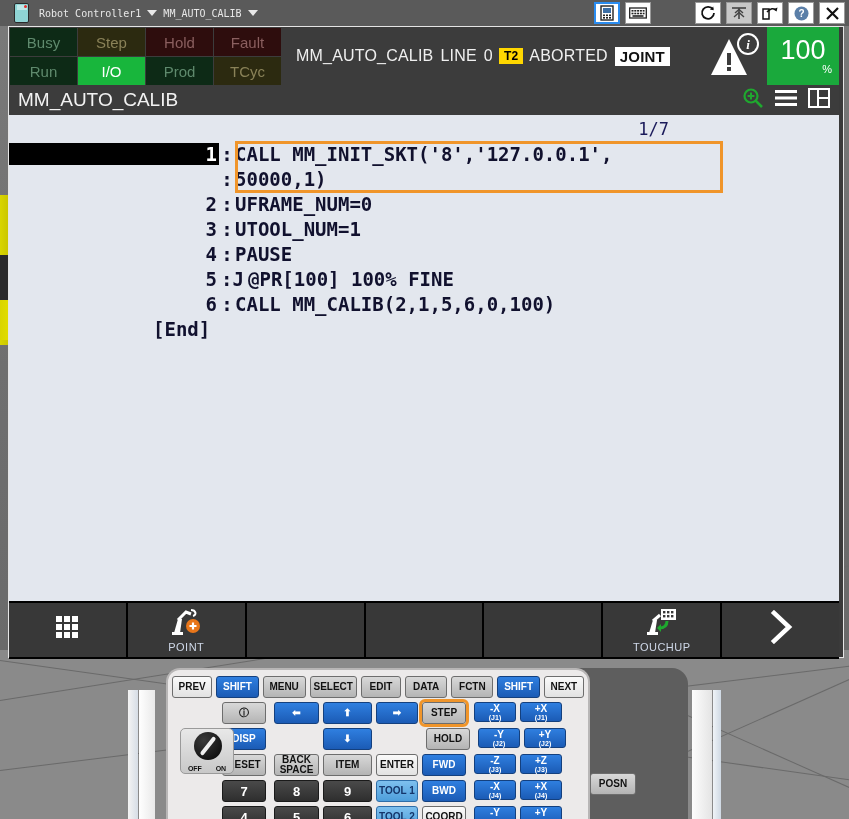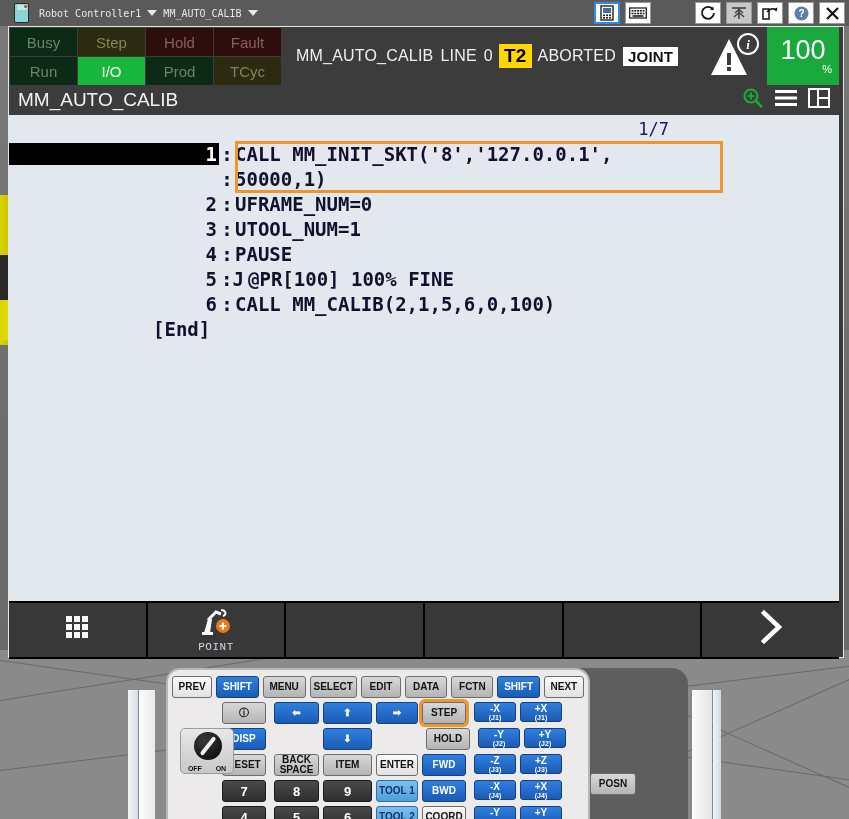--- a/index.html
+++ b/index.html
@@ -91,21 +91,21 @@
   .led {
     display: flex; align-items: center; justify-content: center;
     font-size: 15px; font-family: "Liberation Sans", sans-serif;
   }
   .status-msg {
     flex: 1; display: flex; align-items: center; padding-left: 14px;
     color: #f0f0f0; font-size: 16px; letter-spacing: .2px;
   }
   .t2-badge {
     background: #ffd700; color: #000; font-weight: bold;
-    padding: 1px 5px; margin: 0 6px; font-size: 19px;
+    padding: 1px 5px; margin: 0 6px; font-size: 12px;
   }
   .joint-badge {
     background: #fff; color: #111; font-weight: bold;
     padding: 1px 5px; margin-left: 7px; font-size: 15px;
   }
   .warn-wrap { position: relative; width: 62px; height: 58px; }
   .speed-box {
     width: 72px; height: 58px; background: #1aa93c; color: #fff;
     display: flex; flex-direction: column; align-items: center; justify-content: center;
     line-height: 1;
@@ -150,21 +150,21 @@
 
   
   .fkeys {
     position: absolute; left: 0; top: 574px; width: 830px; height: 58px;
     background: #000; display: flex; gap: 2px; padding: 2px 0;
   }
   .fkey {
     flex: 1; background: #383838; display: flex; flex-direction: column;
     align-items: center; justify-content: center; gap: 2px;
   }
-  .fkey-label { color: #cfd8e8; font-size: 11px; font-family: Liberation Mono, monospace; letter-spacing: .5px; }
+  .fkey-label { color: #cfd8e8; font-size: 11px; font-family: Liberation Sans, sans-serif; letter-spacing: .5px; }
 
   
   .keypad {
     position: absolute; left: 166px; top: 668px; width: 424px; height: 151px;
     background: #eceaea; border-radius: 14px 14px 0 0;
     border: 2px solid #b8b6b6; border-bottom: none;
   }
   .keypad-right {
     position: absolute; left: 566px; top: 668px; width: 122px; height: 151px;
     background: #5e5e5e; border-radius: 0 16px 0 0;
@@ -458,20 +458,41 @@
         <span class="fkey-label"></span>
       </div>
       <div class="fkey">
         <span class="fkey-label"></span>
       </div>
       <div class="fkey">
         <span class="fkey-label"></span>
       </div>
       <div class="fkey">
         <span>
+          <svg width="34" height="28" viewBox="0 0 34 28">
+            <path d="M4 26 L8 13 L12 13 L10 26 Z" fill="#fff"></path>
+            <rect x="2" y="25" width="11" height="3" fill="#fff"></rect>
+            <path d="M8 14 L15 8" stroke="#fff" stroke-width="3" fill="none"></path>
+            <rect x="16" y="2" width="15" height="11" fill="#fff"></rect>
+            <g fill="#383838">
+                <rect x="18" y="4" width="2.4" height="2.4"></rect>
+                <rect x="22" y="4" width="2.4" height="2.4"></rect>
+                <rect x="26" y="4" width="2.4" height="2.4"></rect>
+                <rect x="18" y="8" width="2.4" height="2.4"></rect>
+                <rect x="22" y="8" width="2.4" height="2.4"></rect>
+                <rect x="26" y="8" width="2.4" height="2.4"></rect>
+              </g>
+            <path d="M22 14 C22 20 18 21 14 21" stroke="#1fa82f" stroke-width="3" fill="none"></path>
+            <path d="M16 17 L12 21 L16 25 Z" fill="#1fa82f"></path>
+          </svg>
+        </span>
+        <span class="fkey-label">TOUCHUP</span>
+      </div>
+      <div class="fkey">
+        <span>
           <svg width="30" height="34" viewBox="0 0 30 34">
               <path d="M8 3 L23 17 L8 31" stroke="#fff" stroke-width="4.5" fill="none" stroke-linecap="square"></path>
             </svg>
         </span>
         <span class="fkey-label"></span>
       </div>
     </div>
   </div>
 
   <div class="keypad-right">

